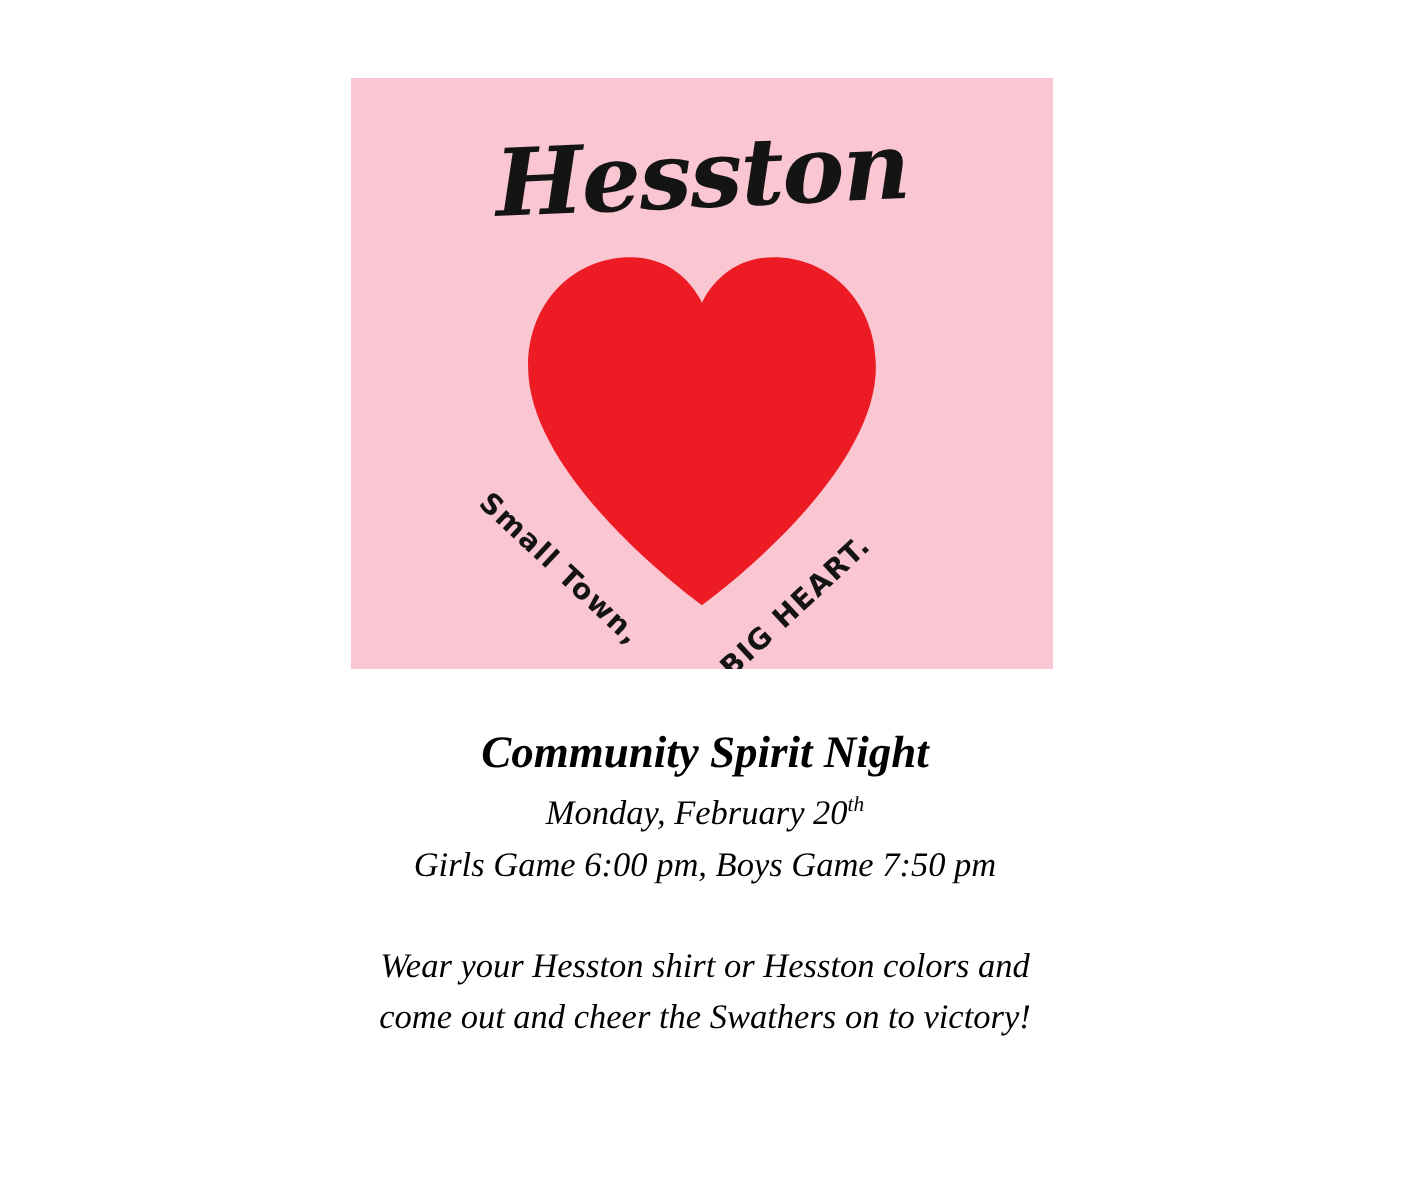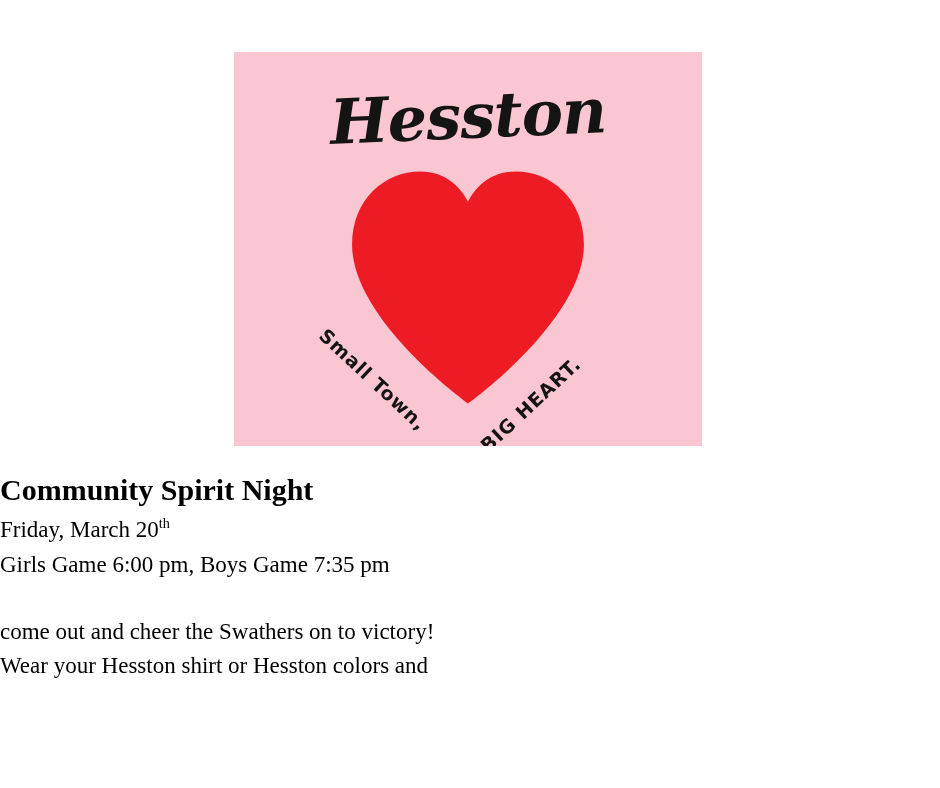--- a/index.html
+++ b/index.html
@@ -77,22 +77,23 @@
     transform: rotate(-43deg);
     transform-origin: left top;
     letter-spacing: 1px;
   }
 
   
   .text-block {
     position: absolute;
     left: 0;
     right: 0;
-    top: 472px;
-    text-align: left;
+    top: 484px;
+    text-align: center;
+    font-style: italic;
   }
   .headline {
     font-family: "Liberation Serif", serif;
     font-weight: bold;
     font-size: 30px;
     line-height: 1.22;
     margin: 0 0 4px 0;
   }
   .line {
     font-family: "Liberation Serif", serif;
@@ -130,25 +131,25 @@
 
     <div class="tagline-left">Small Town,</div>
 
     <div class="tagline-right">BIG HEART.</div>
   </div>
 
   <div class="text-block">
 
     <h1 class="headline">Community Spirit Night</h1>
 
-    <p class="line"><span>Friday, March 20</span><sup>th</sup></p>
+    <p class="line"><span>Monday, February 20</span><sup>th</sup></p>
 
 
-    <p class="line">Girls Game 6:00 pm, Boys Game 7:35 pm</p>
+    <p class="line">Girls Game 6:00 pm, Boys Game 7:50 pm</p>
 
     <div class="spacer"></div>
 
+    <p class="para">Wear your Hesston shirt or Hesston colors and</p>
+
     <p class="para">come out and cheer the Swathers on to victory!</p>
-
-    <p class="para">Wear your Hesston shirt or Hesston colors and</p>
   </div>
 
 </div>
 
 </body></html>

